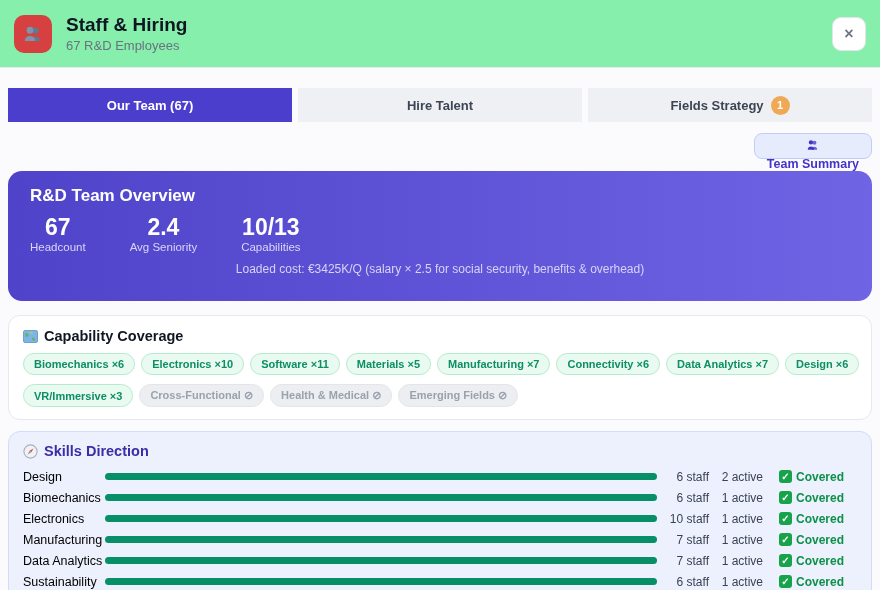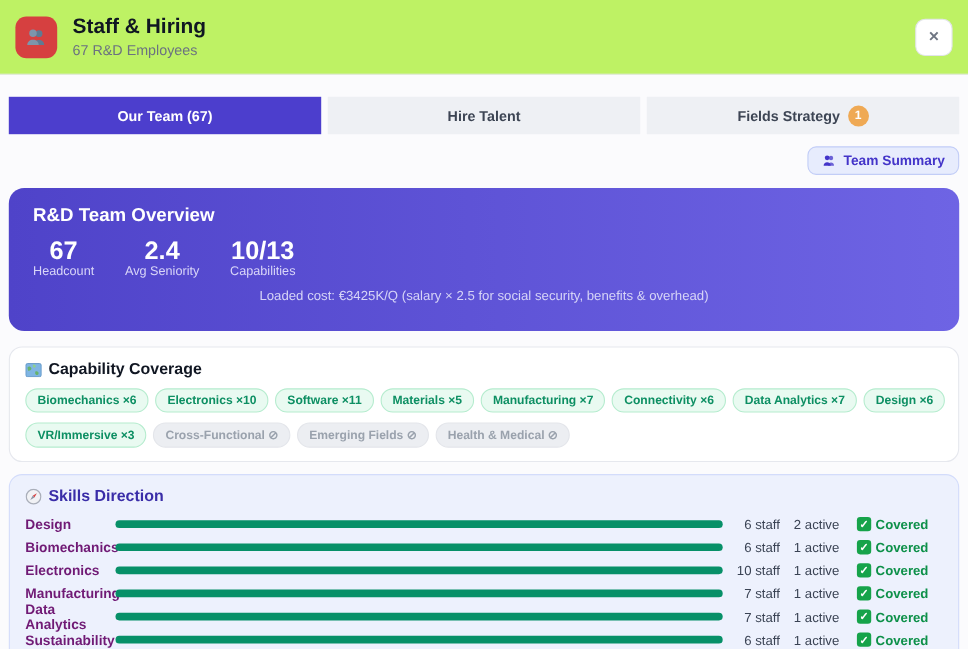--- a/index.html
+++ b/index.html
@@ -5,21 +5,21 @@
   * { box-sizing: border-box; }
   html,body { margin:0; padding:0; }
   body {
     width:880px; height:590px; overflow:hidden;
     background:#fbfbfd;
     font-family:"Liberation Sans", sans-serif;
     color:#111827;
   }
   
   .app-header {
-    height:68px; background:#bef264; border-bottom:1px solid #e8e9ee;
+    height:68px; background:#86efac; border-bottom:1px solid #e8e9ee;
     display:flex; align-items:center; padding:0 14px;
   }
   .app-icon {
     width:38px; height:38px; border-radius:10px; background:#d64040;
     display:flex; align-items:center; justify-content:center; flex:0 0 auto;
   }
   .header-text { margin-left:14px; }
   .page-title { font-size:19px; font-weight:700; color:#101622; line-height:1.15; }
   .page-subtitle { font-size:13px; color:#6b7280; margin-top:2px; }
   .close-btn {
@@ -38,30 +38,30 @@
   .tab.active { background:#4c3ecd; color:#fff; }
   .tab-badge {
     width:19px; height:19px; border-radius:50%; background:#efa954; color:#fff;
     font-size:11px; font-weight:700; margin-left:7px;
     display:flex; align-items:center; justify-content:center;
   }
   .summary-row { display:flex; justify-content:flex-end; margin-top:11px; }
   .team-summary-btn {
     display:flex; align-items:center; gap:6px; padding:5px 12px; height:26px;
     background:#e7ecfd; border:1px solid #c2cdf7; border-radius:8px;
-    color:#4334c9; font-size:12.5px; font-weight:700; cursor:pointer;
+    color:#4334c9; font-size:12.5px; font-weight:700; cursor:pointer;flex-direction:column;
   }
   
   .overview-card {
     margin-top:12px; height:130px; border-radius:14px;
     background:linear-gradient(90deg,#4f43c9,#6e64e4);
     padding:15px 22px; position:relative; color:#fff;
   }
   .overview-title { font-size:17px; font-weight:700; }
-  .stats { display:flex; gap:28px; margin-top:9px; }
+  .stats { display:flex; gap:44px; margin-top:9px; }
   .stat { text-align:center; }
   .stat-value { font-size:23px; font-weight:800; line-height:1.1; }
   .stat-label { font-size:11.5px; color:#d9d6f8; margin-top:1px; }
   .loaded-cost {
     position:absolute; left:0; right:0; bottom:25px; text-align:center;
     font-size:12px; color:#d6d4f7;
   }
   
   .capability-card {
     margin-top:14px; background:#fff; border:1px solid #e6e8ee; border-radius:12px;
@@ -78,21 +78,21 @@
   .chip.empty { background:#eceef2; border-color:#e3e5ea; color:#9aa2ad; }
   
   .skills-card {
     margin-top:11px; background:#edf1fd; border:1px solid #d3dcfb; border-radius:12px;
     padding:11px 14px 13px;
   }
   .skills-title { font-size:14.5px; font-weight:700; color:#3a2da8; }
   .skills-sub { font-size:13.5px; color:#6458d8; }
   .skill-rows { margin-top:7px; }
   .skill-row { display:flex; align-items:center; height:21px; }
-  .skill-label { width:82px; font-size:12.5px; font-weight:700; color:#701a75; flex:0 0 auto; }
+  .skill-label { width:82px; font-size:12.5px; font-weight:400; color:#000000; flex:0 0 auto; }
   .skill-bar-track { flex:1; display:flex; align-items:center; }
   .skill-bar { height:7px; border-radius:4px; background:#079068; width:100%; }
   .skill-staff { width:52px; text-align:right; font-size:12px; color:#3a4354; flex:0 0 auto; }
   .skill-active { width:54px; text-align:right; font-size:12px; color:#3a4354; flex:0 0 auto; }
   .skill-status { width:78px; display:flex; align-items:center; gap:4px; margin-left:16px; flex:0 0 auto; }
   .check-icon {
     width:13px; height:13px; border-radius:3px; background:#16a34a; color:#fff;
     font-size:10px; font-weight:700; display:flex; align-items:center; justify-content:center;
   }
   .covered-label { font-size:12px; font-weight:700; color:#0d9049; }
@@ -185,22 +185,22 @@
         <span class="chip">Software ×11</span>
         <span class="chip">Materials ×5</span>
         <span class="chip">Manufacturing ×7</span>
         <span class="chip">Connectivity ×6</span>
         <span class="chip">Data Analytics ×7</span>
         <span class="chip">Design ×6</span>
       </div>
     <div class="chip-row">
         <span class="chip">VR/Immersive ×3</span>
         <span class="chip empty">Cross-Functional ⊘</span>
+        <span class="chip empty">Health &amp; Medical ⊘</span>
         <span class="chip empty">Emerging Fields ⊘</span>
-        <span class="chip empty">Health &amp; Medical ⊘</span>
       </div>
   </div>
 
   <div class="skills-card">
     <div class="card-head">
       <span class="mini-icon">
         <svg width="15" height="15" viewBox="0 0 15 15">
           <circle cx="7.5" cy="7.5" r="6.6" fill="#f1f2f5" stroke="#a9aeb9" stroke-width="1.1"></circle>
           <polygon points="10.5,4.5 8.3,8.3 6.7,6.7" fill="#d64545"></polygon>
           <polygon points="4.5,10.5 6.7,6.7 8.3,8.3" fill="#8b93a3"></polygon>

